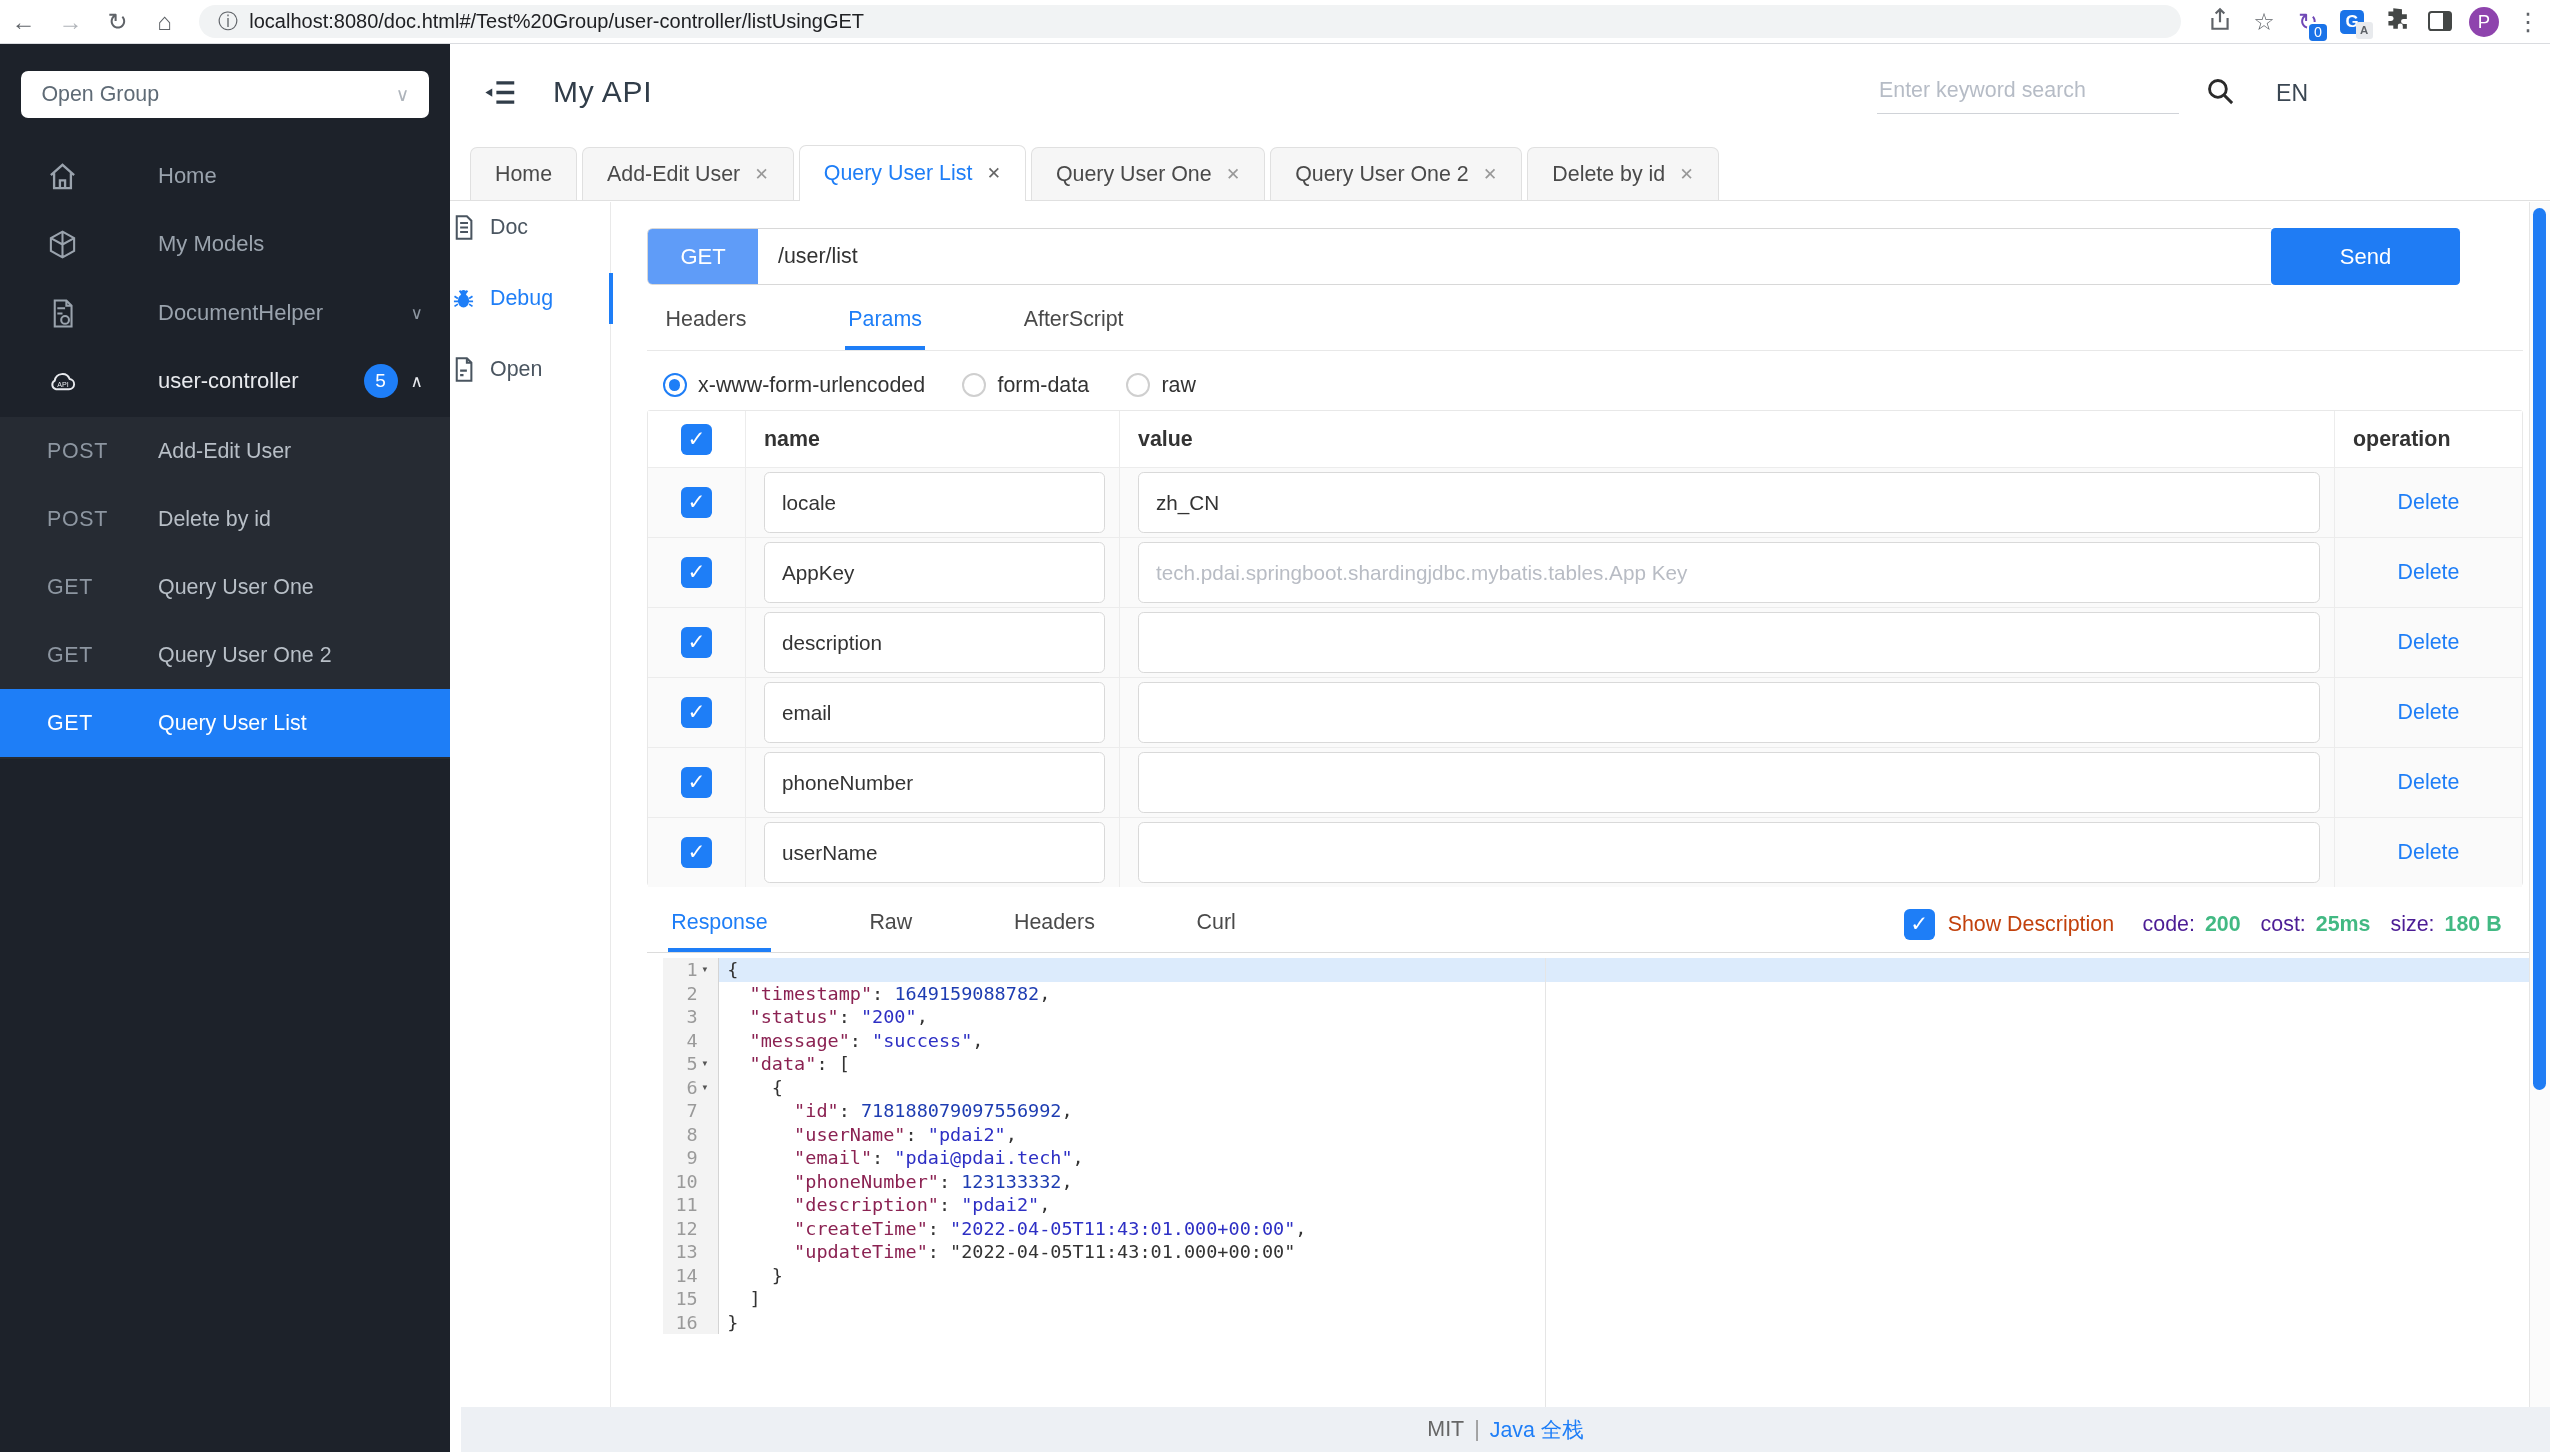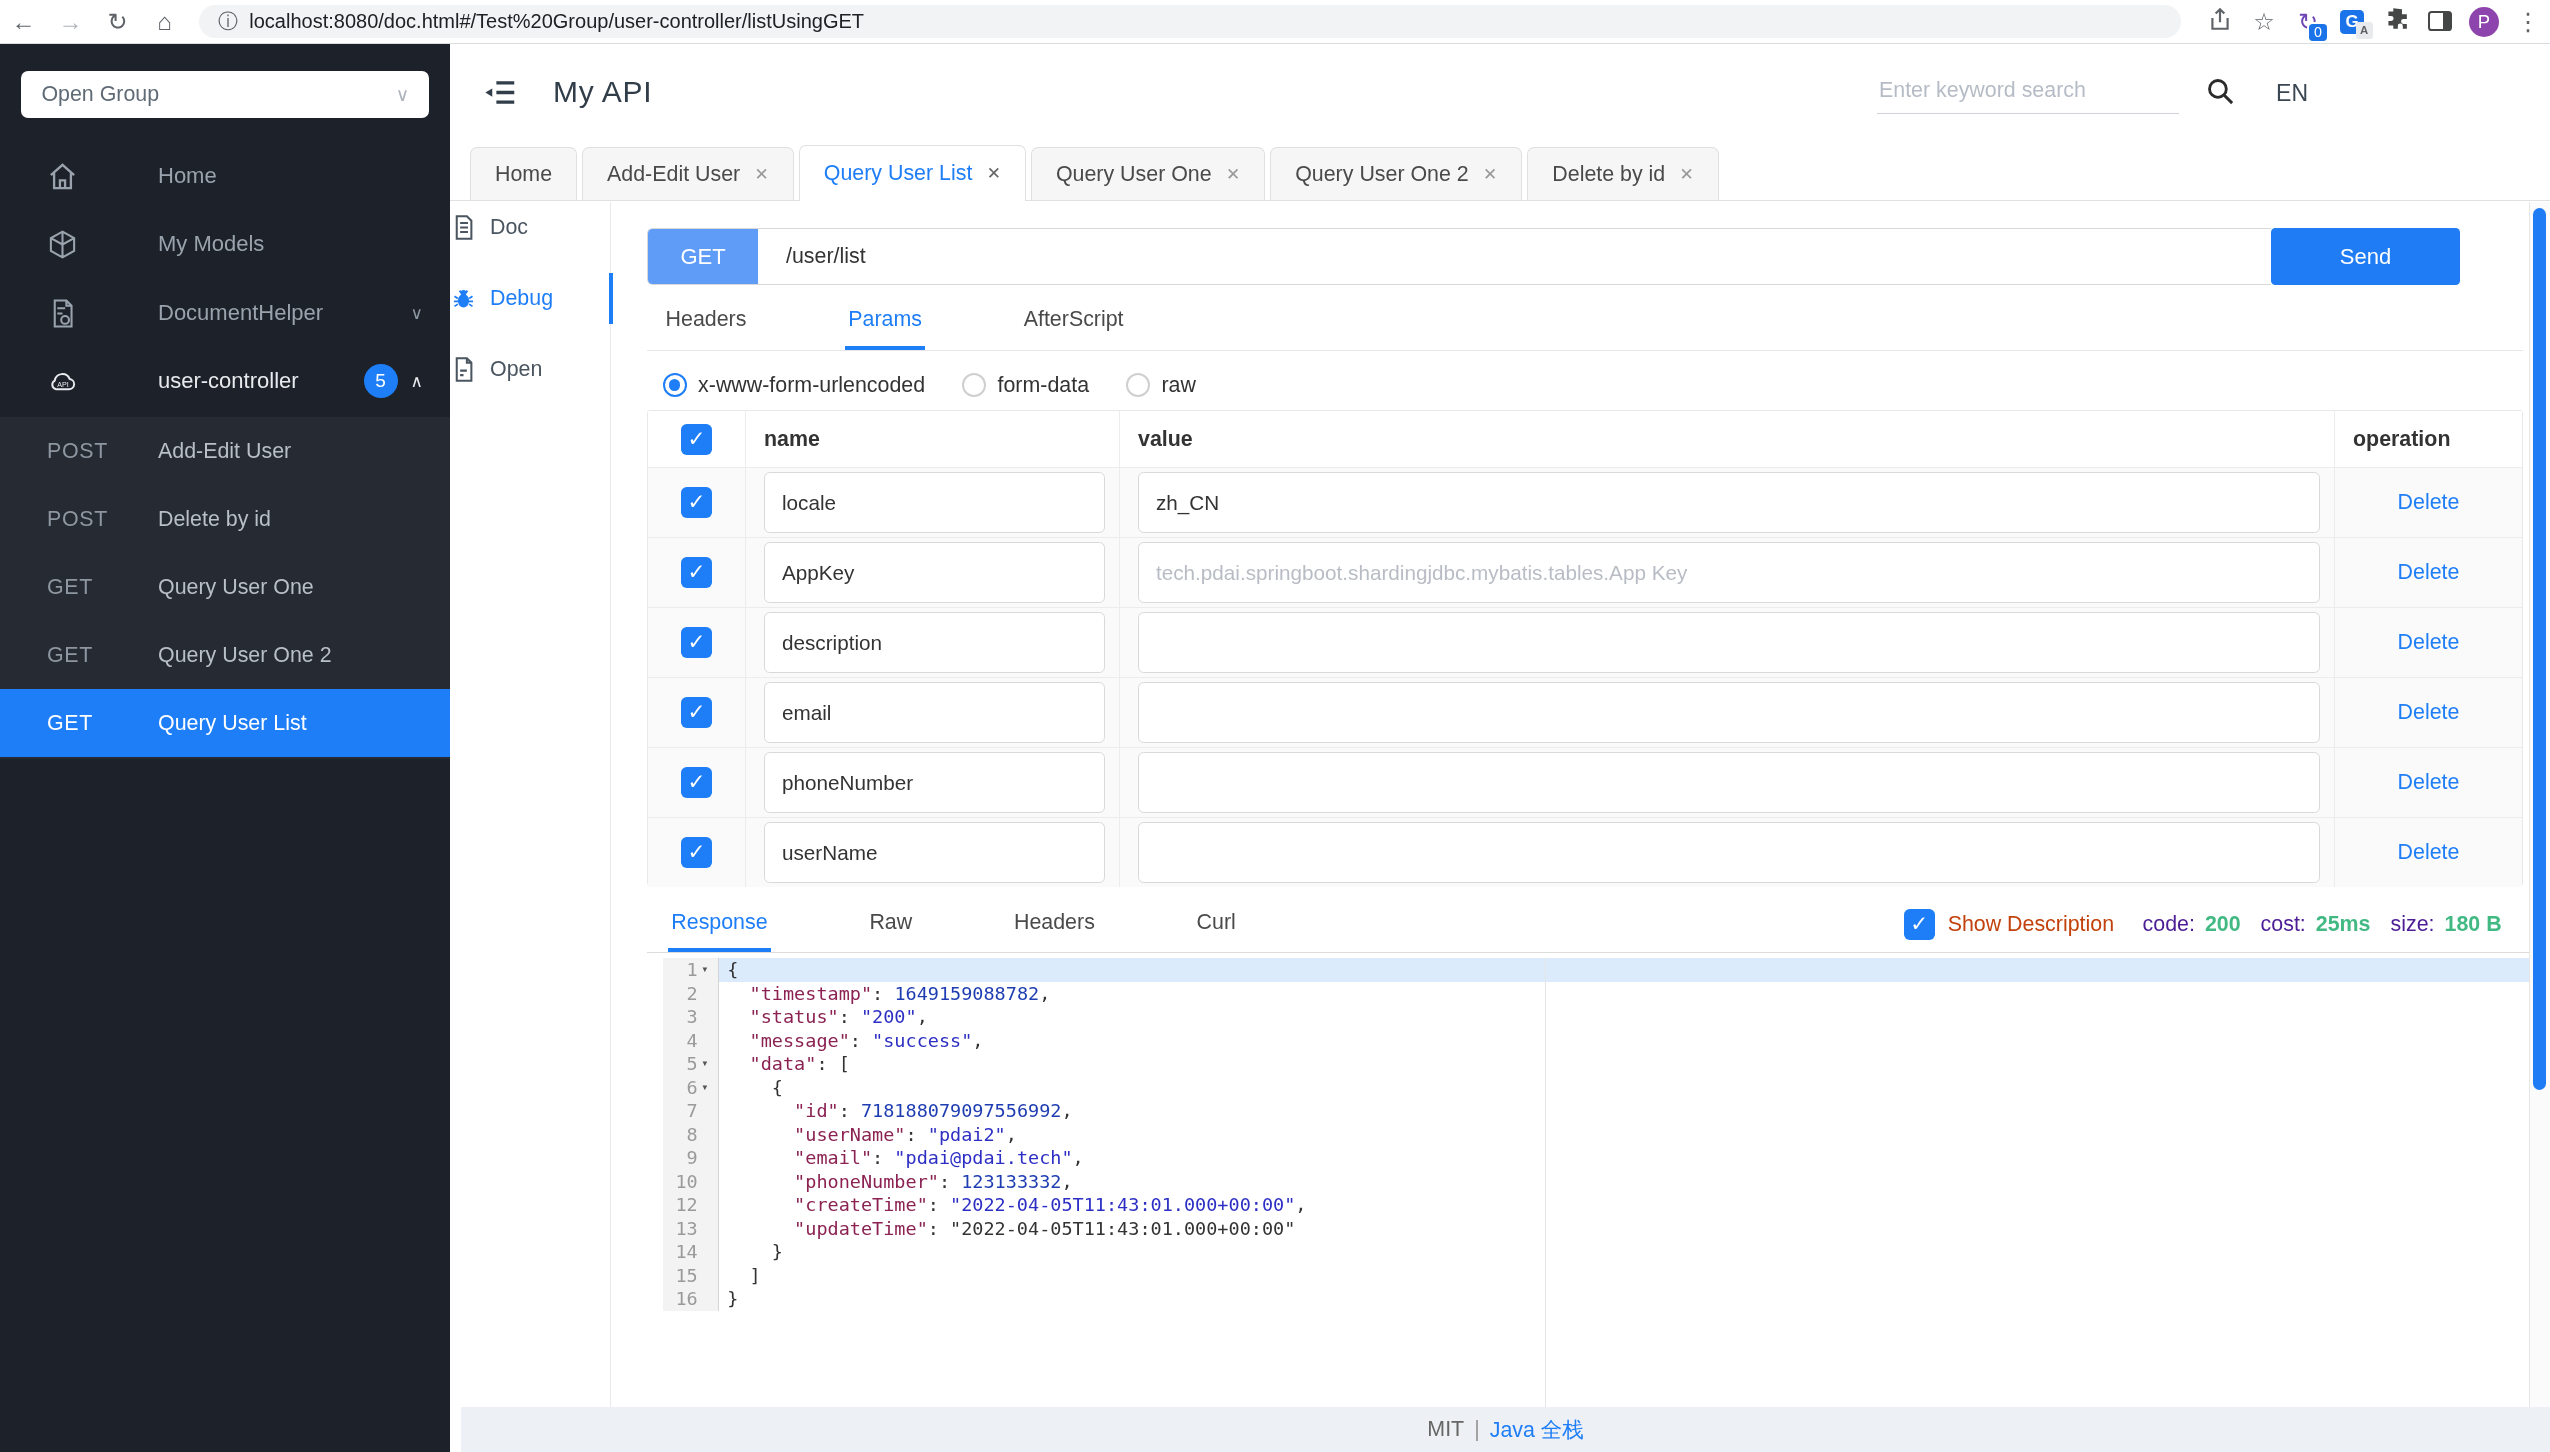--- a/index.html
+++ b/index.html
@@ -73,21 +73,21 @@
   .mn1{margin-top:0;} .mn2{margin-top:20px;} .mn3{margin-top:20px;}
   .mn.active{color:#1e7ef7;}
   #mn-bar{position:absolute;right:-2.9px;top:71px;width:4.3px;height:51px;background:#1e7ef7;}
 
   
   #panel{position:absolute;left:197px;top:158px;right:27px;bottom:45px;}
   #url-row{position:absolute;left:0;top:26px;right:63px;height:57px;display:flex;}
   #url-wrap{flex:1;display:flex;border:1.4px solid #d8d8d8;border-radius:5.7px 0 0 5.7px;border-right:none;}
   #method-badge{width:110px;background:#5f9cf8;color:#fff;font-size:22px;display:flex;align-items:center;
     justify-content:center;border-radius:4.3px 0 0 4.3px;}
-  #url-input{flex:1;border:0;outline:0;font-size:21.4px;color:#333;padding-left:28px;
+  #url-input{flex:1;border:0;outline:0;font-size:21.4px;color:#333;padding-left:20px;
     font-family:"Liberation Sans",sans-serif;}
   #send-btn{width:189px;background:#1f7cf4;color:#fff;font-size:22px;border:0;border-radius:4.3px;
     font-family:"Liberation Sans",sans-serif;}
 
   #req-tabs{position:absolute;left:0;top:101px;right:0;height:48px;display:flex;padding-left:15.7px;
     border-bottom:1.4px solid #e8e8e8;}
   .rtab{margin-right:96px;font-size:21.4px;color:#4a4a4a;padding:4.3px 2.9px 0 2.9px;}
   .rtab.active{color:#1e7ef7;border-bottom:4.3px solid #1e7ef7;}
 
   #body-types{position:absolute;left:15.7px;top:163px;height:40px;display:flex;align-items:center;}
@@ -524,20 +524,27 @@
         </div>
       <div class="cl">
           <span class="ln">
             <i>10</i>
             <b class="fold"></b>
           </span>
           <span class="cc"><span class="tok">      </span><span class="code-key">"phoneNumber"</span><span class="tok">: </span><span class="code-val num">123133332</span><span class="tok">,</span></span>
         </div>
       <div class="cl">
           <span class="ln">
+            <i>11</i>
+            <b class="fold"></b>
+          </span>
+          <span class="cc"><span class="tok">      </span><span class="code-key">"description"</span><span class="tok">: </span><span class="code-val str">"pdai2"</span><span class="tok">,</span></span>
+        </div>
+      <div class="cl">
+          <span class="ln">
             <i>12</i>
             <b class="fold"></b>
           </span>
           <span class="cc"><span class="tok">      </span><span class="code-key">"createTime"</span><span class="tok">: </span><span class="code-val str">"2022-04-05T11:43:01.000+00:00"</span><span class="tok">,</span></span>
         </div>
       <div class="cl">
           <span class="ln">
             <i>13</i>
             <b class="fold"></b>
           </span>

